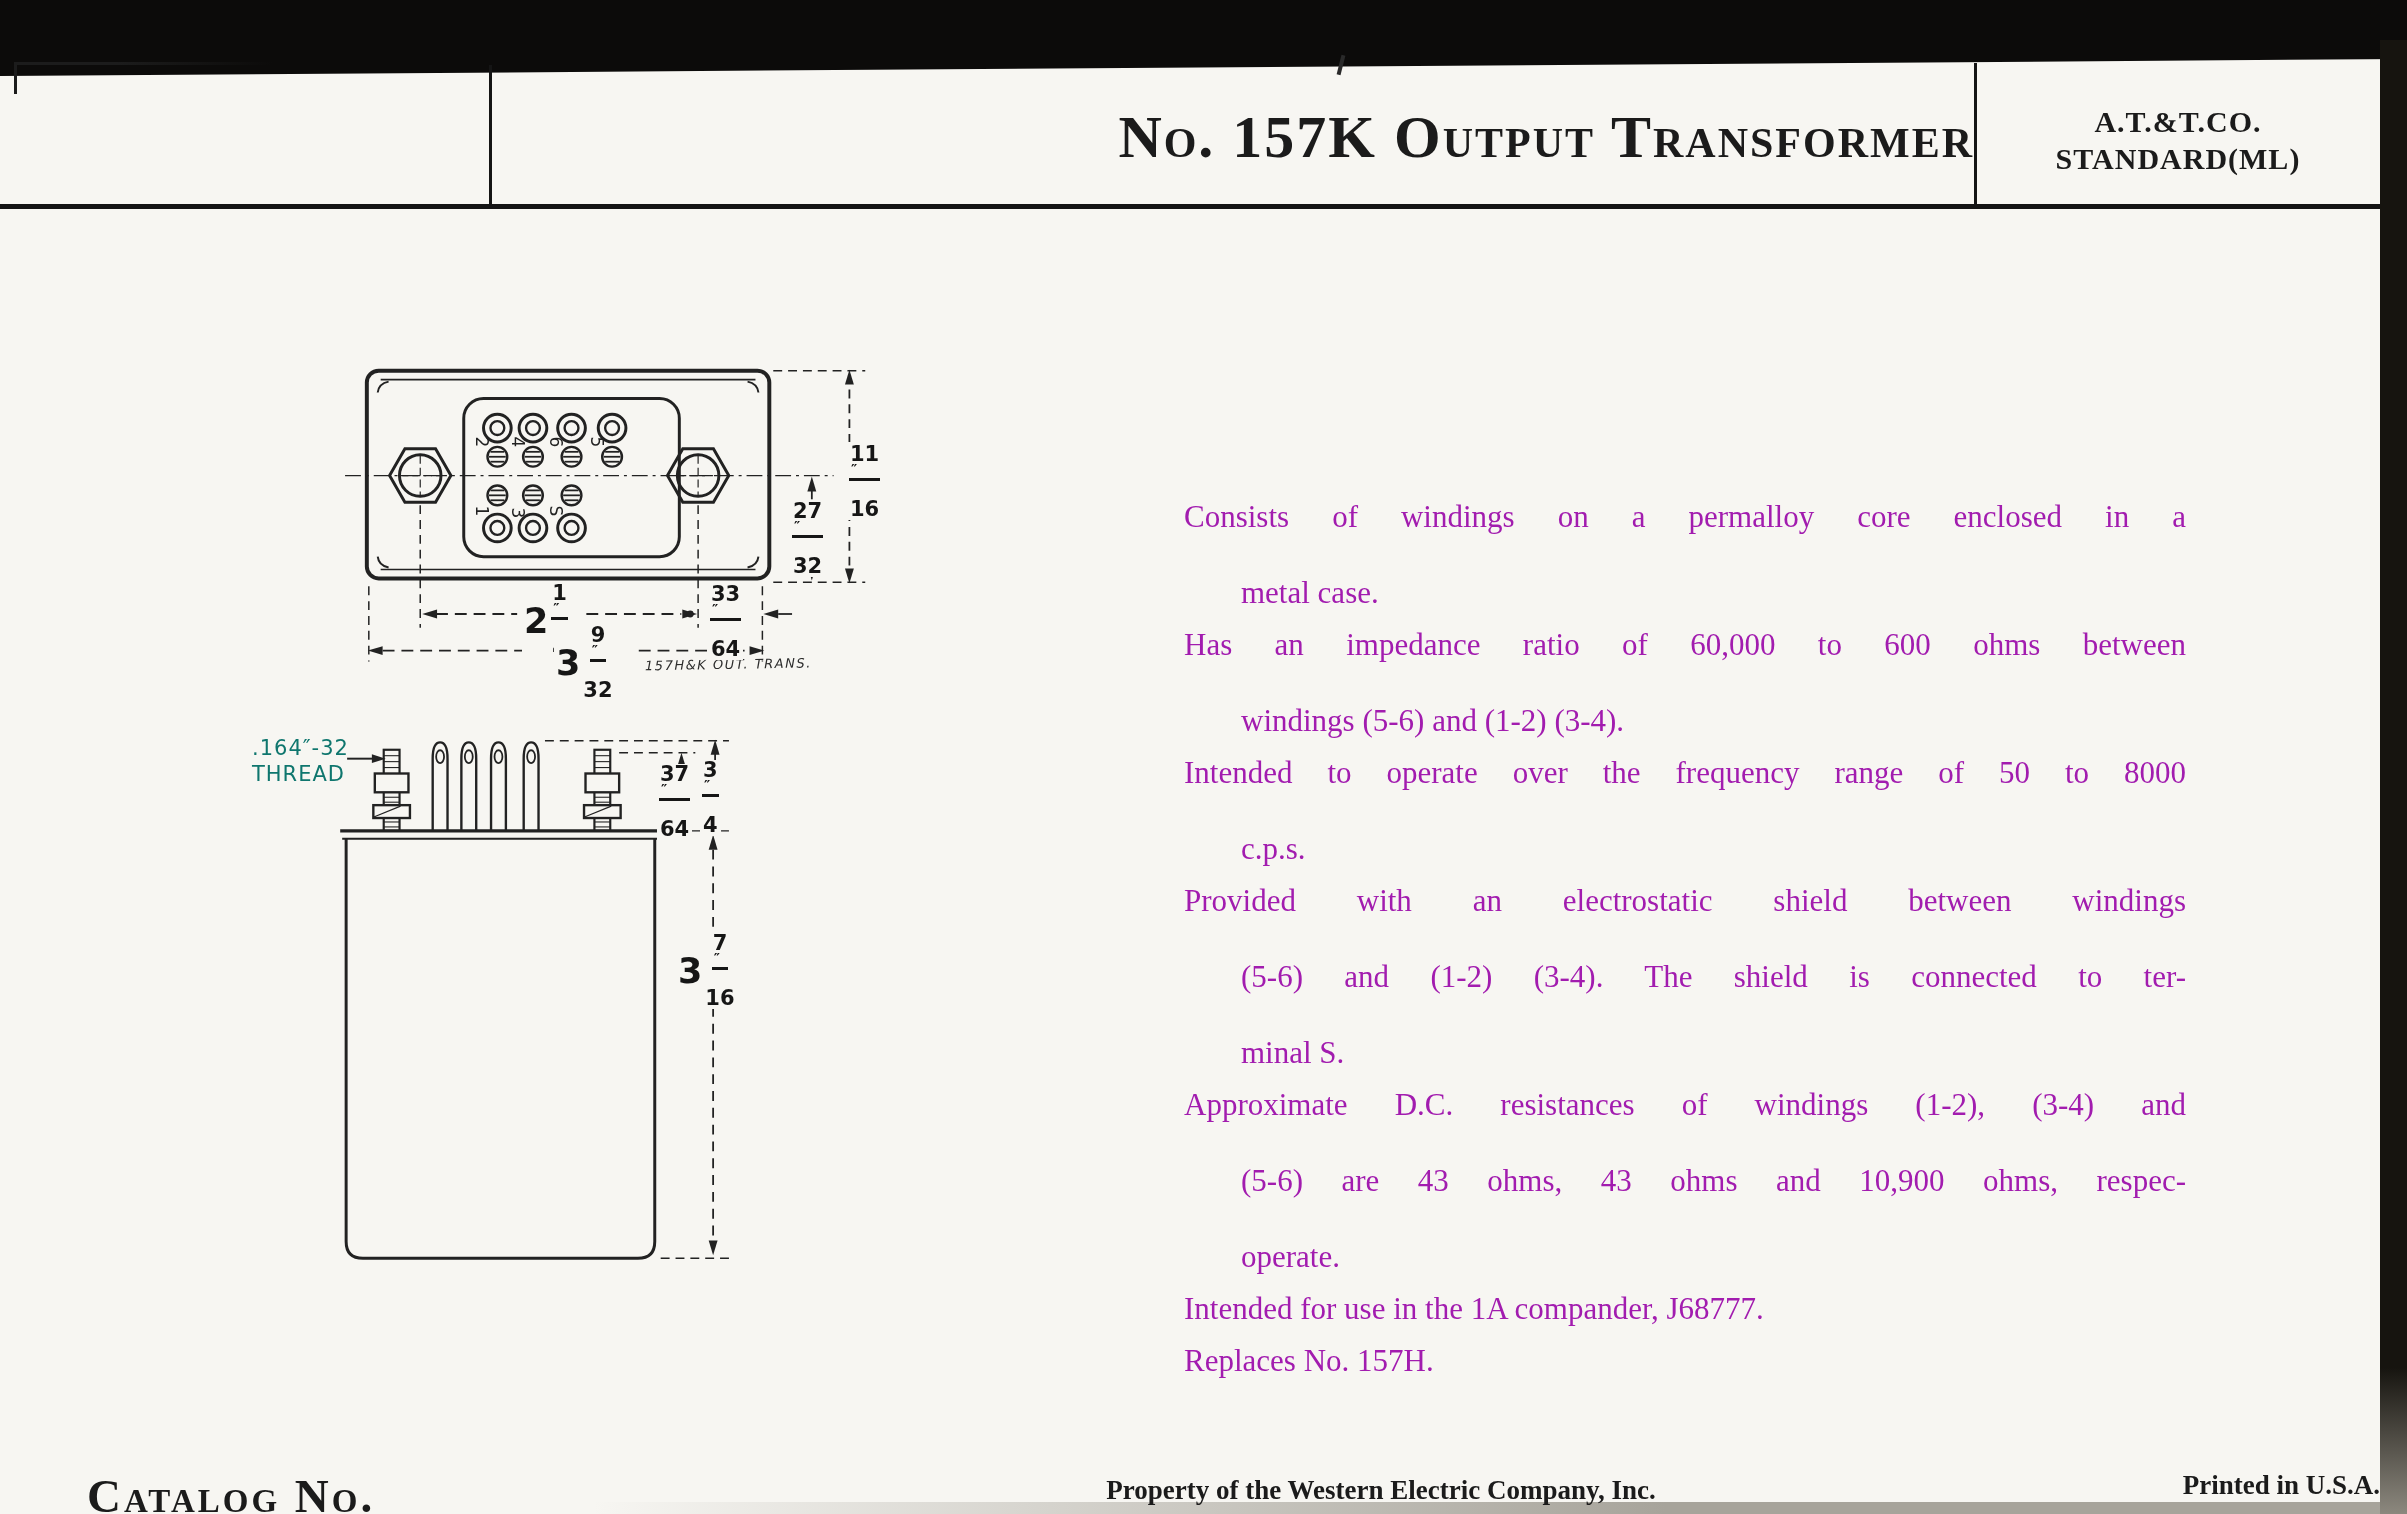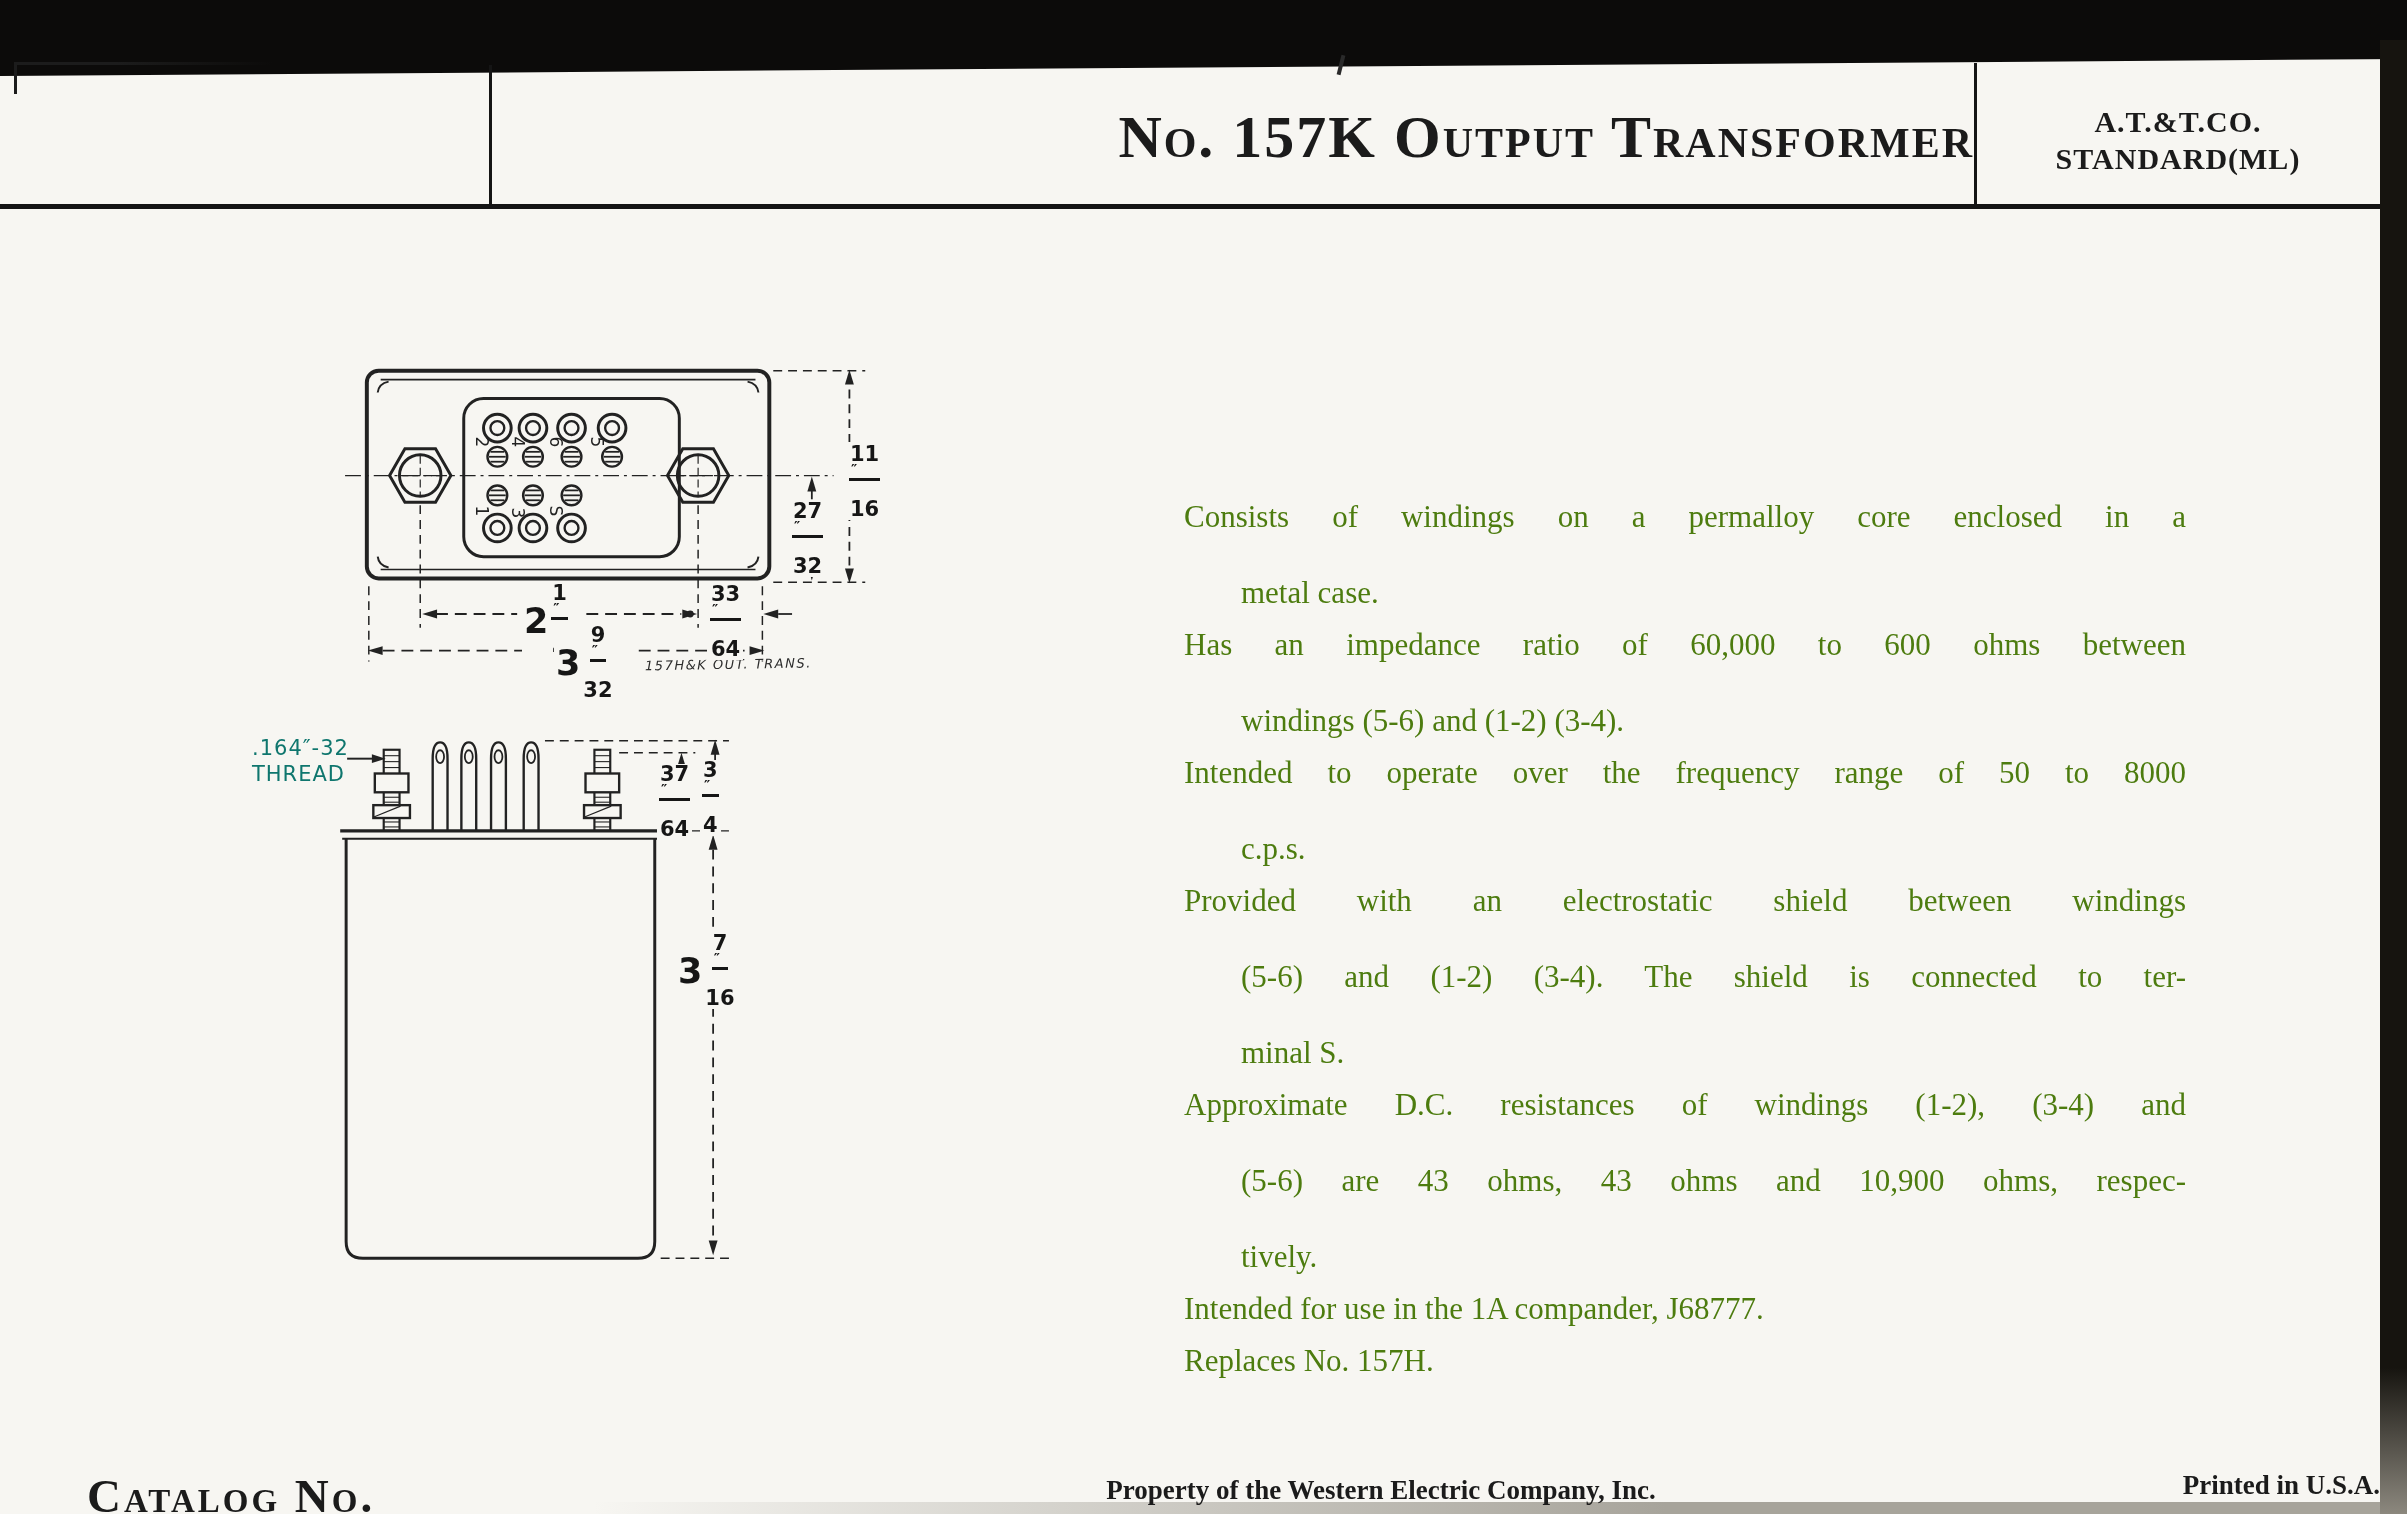--- a/index.html
+++ b/index.html
@@ -23,21 +23,21 @@
   
   .divider{width:3px;background:#151515;}
   .rule{left:0;top:204px;width:2380px;height:5px;background:#141414;}
   .date{left:0;top:129px;width:501px;text-align:center;
     font-size:31px;font-weight:700;letter-spacing:1.5px;}
   .title{left:495px;top:103px;width:1479px;text-align:right;
     font-size:60px;font-weight:700;font-variant:small-caps;letter-spacing:2px;white-space:nowrap;}
   .standard{left:1976px;top:91px;width:404px;text-align:center;
     font-size:30px;font-weight:700;letter-spacing:1px;line-height:37px;margin-top:12px;}
   
-  .desc{left:1184px;top:498px;width:1002px;font-size:31px;line-height:38px;color:#4d7c0f;}
+  .desc{left:1184px;top:498px;width:1002px;font-size:31px;line-height:38px;color:#a21caf;}
   .para{margin:0 0 14px 0;}
   .pline{white-space:normal;}
   .pline.cont{padding-left:57px;}
   .pline.just{text-align:justify;}
   .pline.just::after{content:"";display:inline-block;width:100%;height:0;}
   
   .catalog{left:87px;top:1469px;font-size:47px;font-weight:700;
     font-variant:small-caps;letter-spacing:3px;white-space:nowrap;}
   .property{left:990px;top:1475px;width:782px;text-align:center;font-size:27px;font-weight:700;}
   .printed{left:2129px;top:1470px;width:251px;text-align:right;font-size:27px;font-weight:700;}
@@ -401,21 +401,21 @@
       <div class="pline cont">c.p.s.</div>
     </div>
     <div class="para">
       <div class="pline just">Provided with an electrostatic shield between windings</div>
       <div class="pline cont just">(5-6) and (1-2) (3-4).  The shield is connected to ter-</div>
       <div class="pline cont">minal S.</div>
     </div>
     <div class="para">
       <div class="pline just">Approximate D.C. resistances of windings (1-2), (3-4) and</div>
       <div class="pline cont just">(5-6) are 43 ohms, 43 ohms and 10,900 ohms, respec-</div>
-      <div class="pline cont">tively.</div>
+      <div class="pline cont">operate.</div>
     </div>
     <div class="para">
       <div class="pline">Intended for use in the 1A compander, J68777.</div>
     </div>
     <div class="para">
       <div class="pline">Replaces No. 157H.</div>
     </div>
   </div>
 
   <div class="abs catalog">Catalog No.</div>

